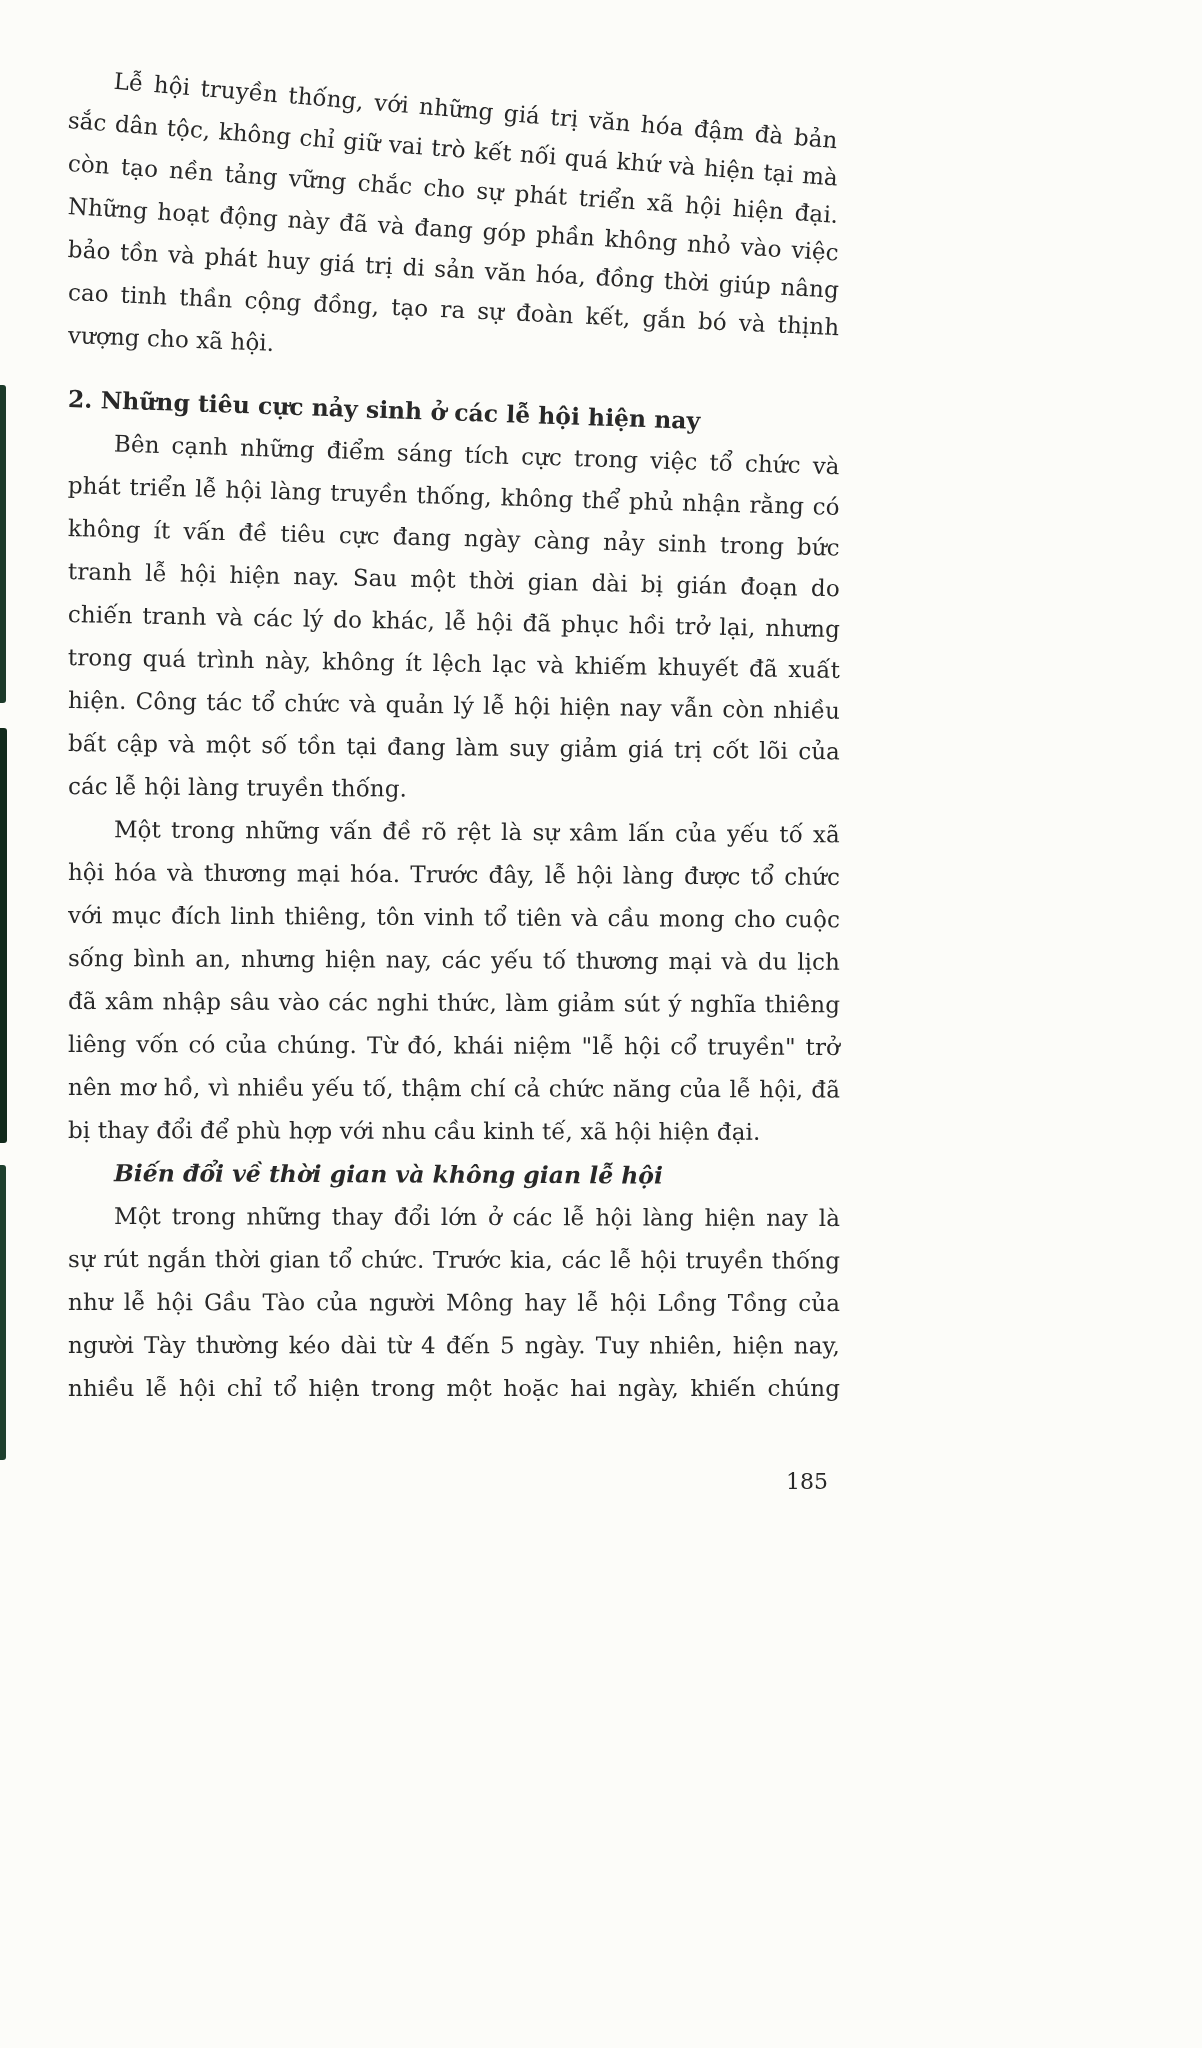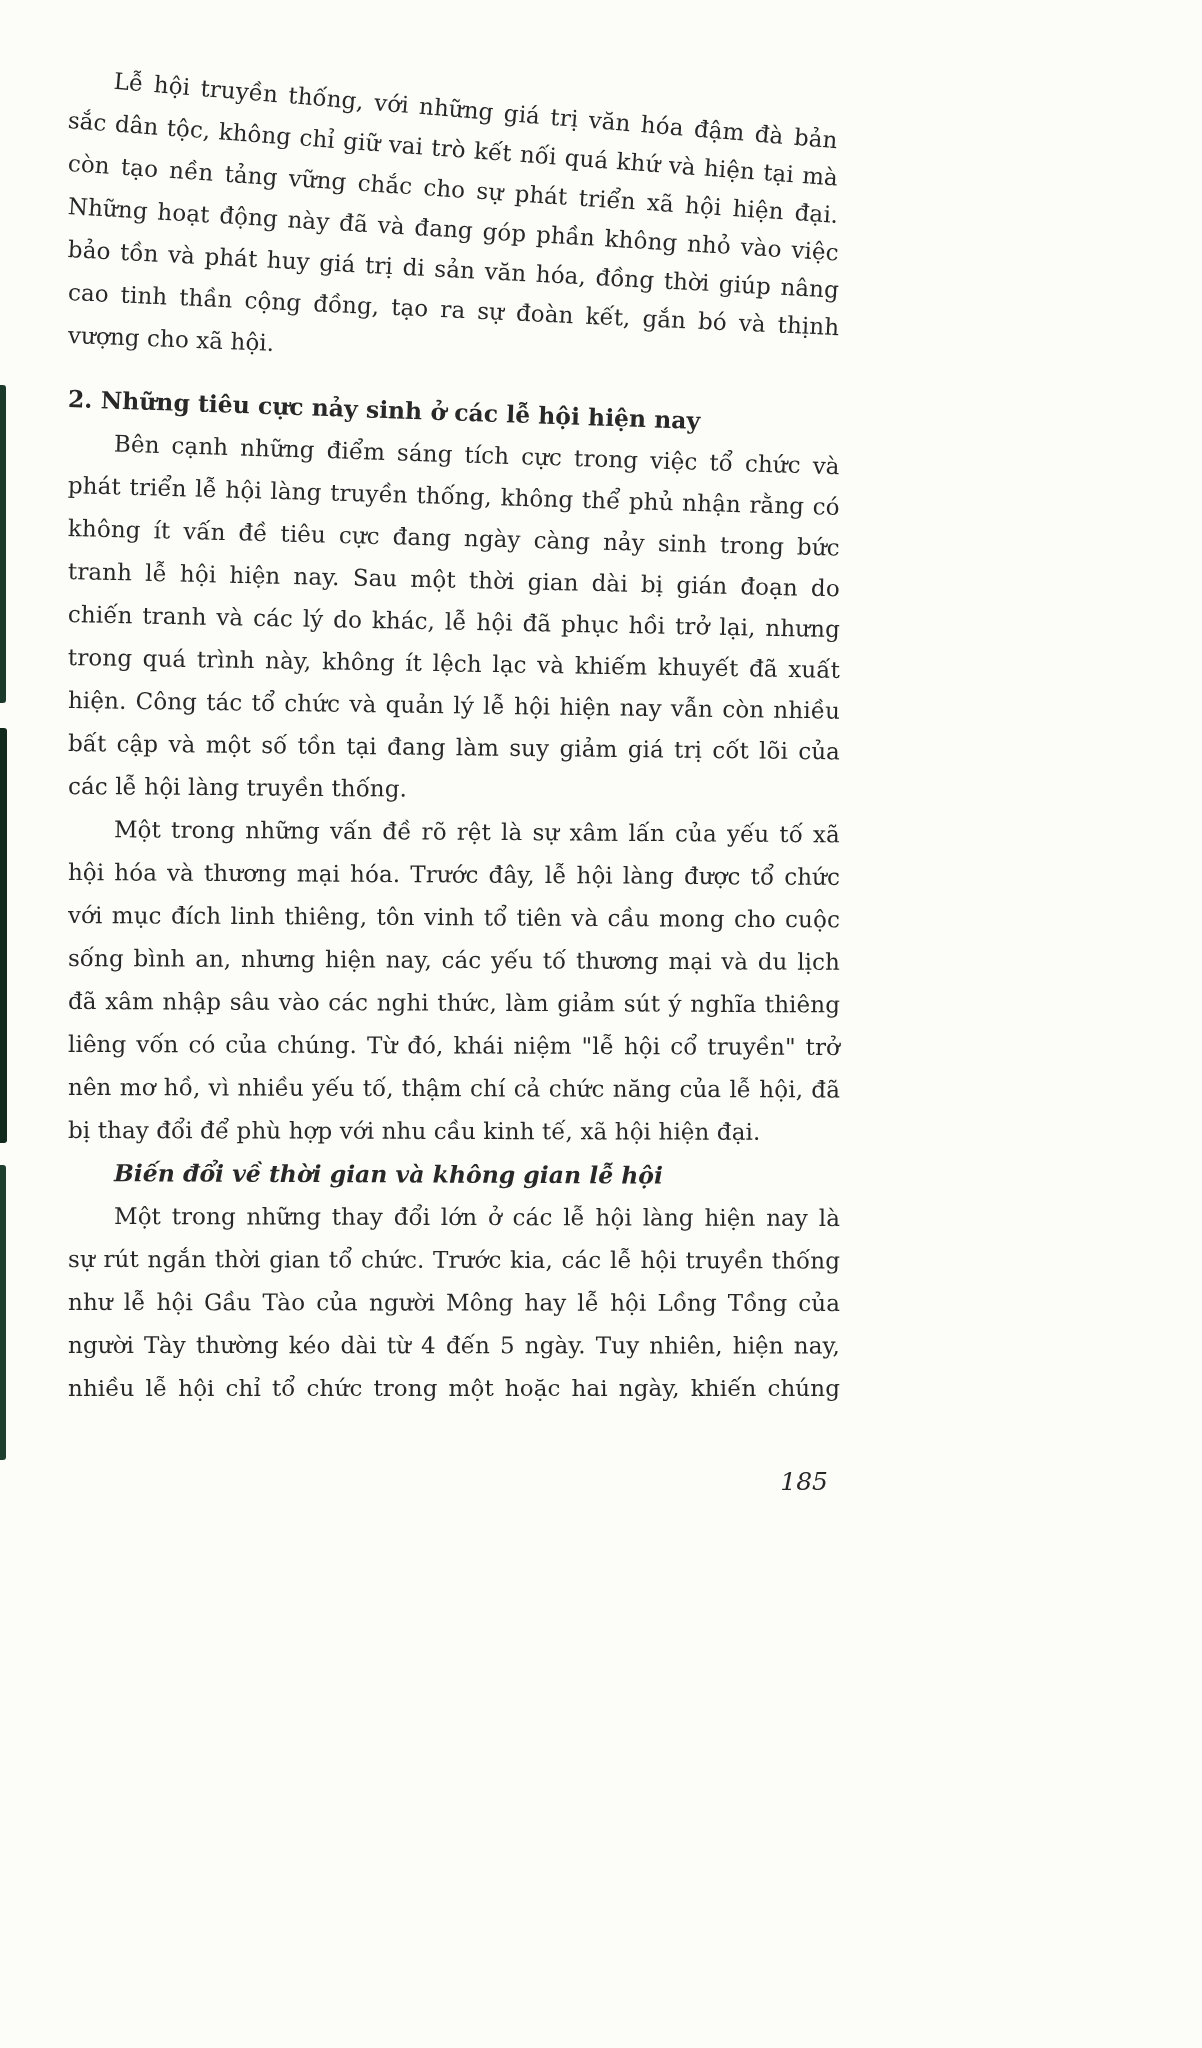--- a/index.html
+++ b/index.html
@@ -56,25 +56,24 @@
     font-weight: bold;
     font-style: italic;
     font-size: 23.5px;
     line-height: 43px;
     text-indent: 46px;
     transform: rotate(0.25deg);
     transform-origin: 0 50%;
   }
   .page-number {
     margin-top: 56px;
-    font-size: 25px;
+    font-size: 22px;
     line-height: 31px;
     text-align: right;
     padding-right: 12px;
-    font-style: italic;
   }
 </style>
 </head>
 <body>
 
 <div class="page">
 
   <div class="edge-mark mark-a"></div>
   <div class="edge-mark mark-b"></div>
   <div class="edge-mark mark-c"></div>
@@ -116,19 +115,19 @@
         <div class="line line-last" style="transform: rotate(0.15deg);">bị thay đổi để phù hợp với nhu cầu kinh tế, xã hội hiện đại.</div>
       </div>
 
     <div class="subheading">Biến đổi về thời gian và không gian lễ hội</div>
 
     <div class="para">
         <div class="line line-first" style="transform: rotate(0.15deg);">Một trong những thay đổi lớn ở các lễ hội làng hiện nay là</div>
         <div class="line" style="transform: rotate(0.1125deg);">sự rút ngắn thời gian tổ chức. Trước kia, các lễ hội truyền thống</div>
         <div class="line" style="transform: rotate(0.075deg);">như lễ hội Gầu Tào của người Mông hay lễ hội Lồng Tồng của</div>
         <div class="line" style="transform: rotate(0.0375deg);">người Tày thường kéo dài từ 4 đến 5 ngày. Tuy nhiên, hiện nay,</div>
-        <div class="line">nhiều lễ hội chỉ tổ chức trong một hoặc hai ngày, khiến chúng</div>
+        <div class="line">nhiều lễ hội chỉ tổ hiện trong một hoặc hai ngày, khiến chúng</div>
       </div>
 
     <div class="page-number">185</div>
 
   </div>
 </div>
 
 </body></html>

